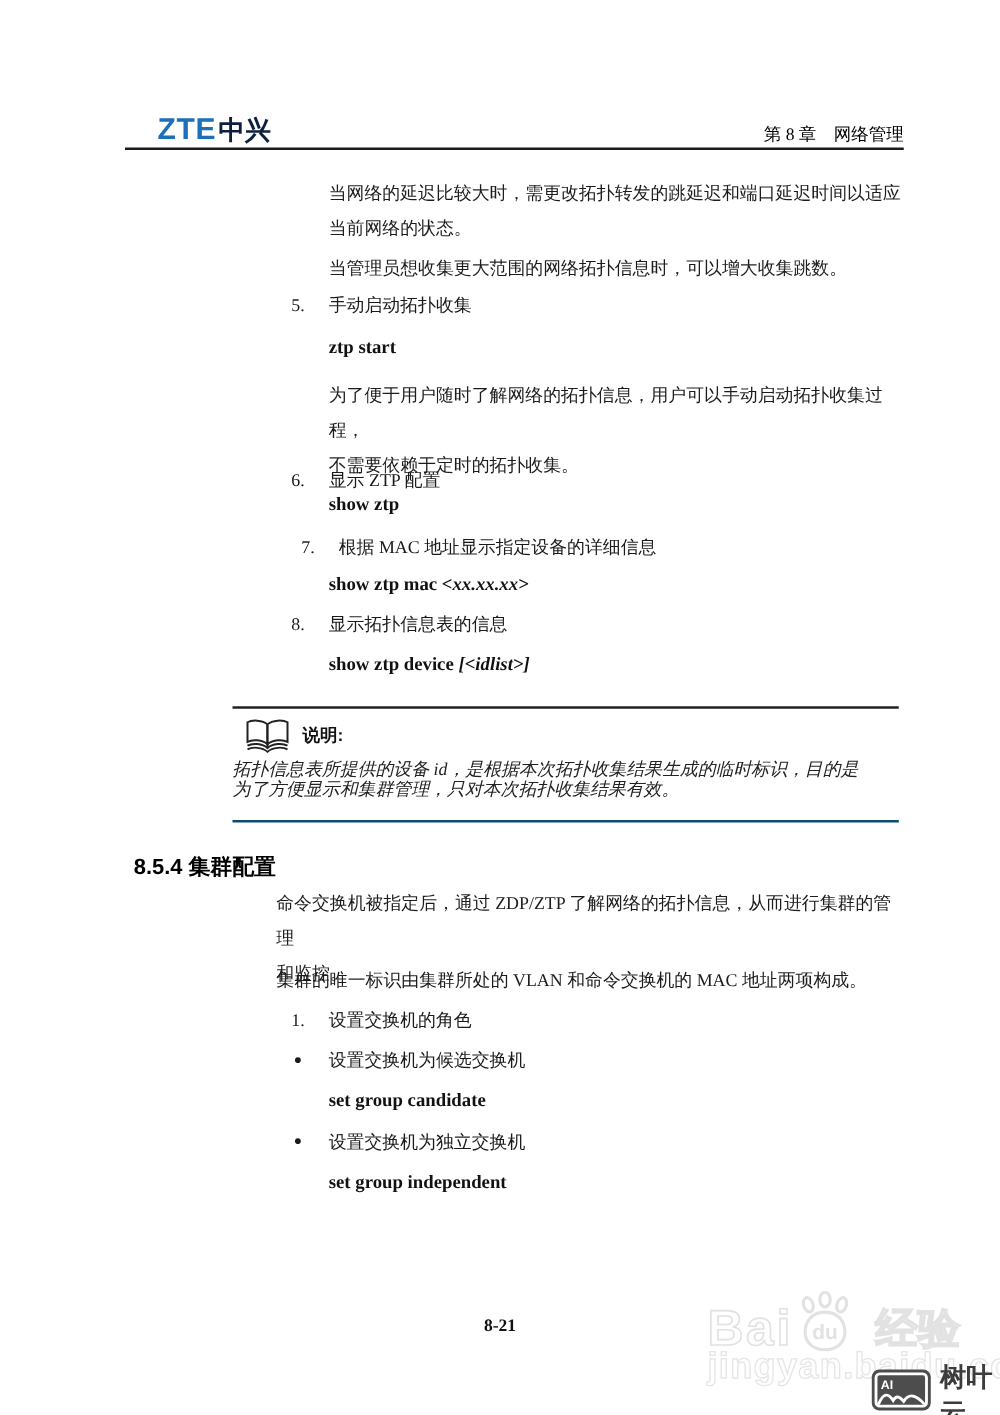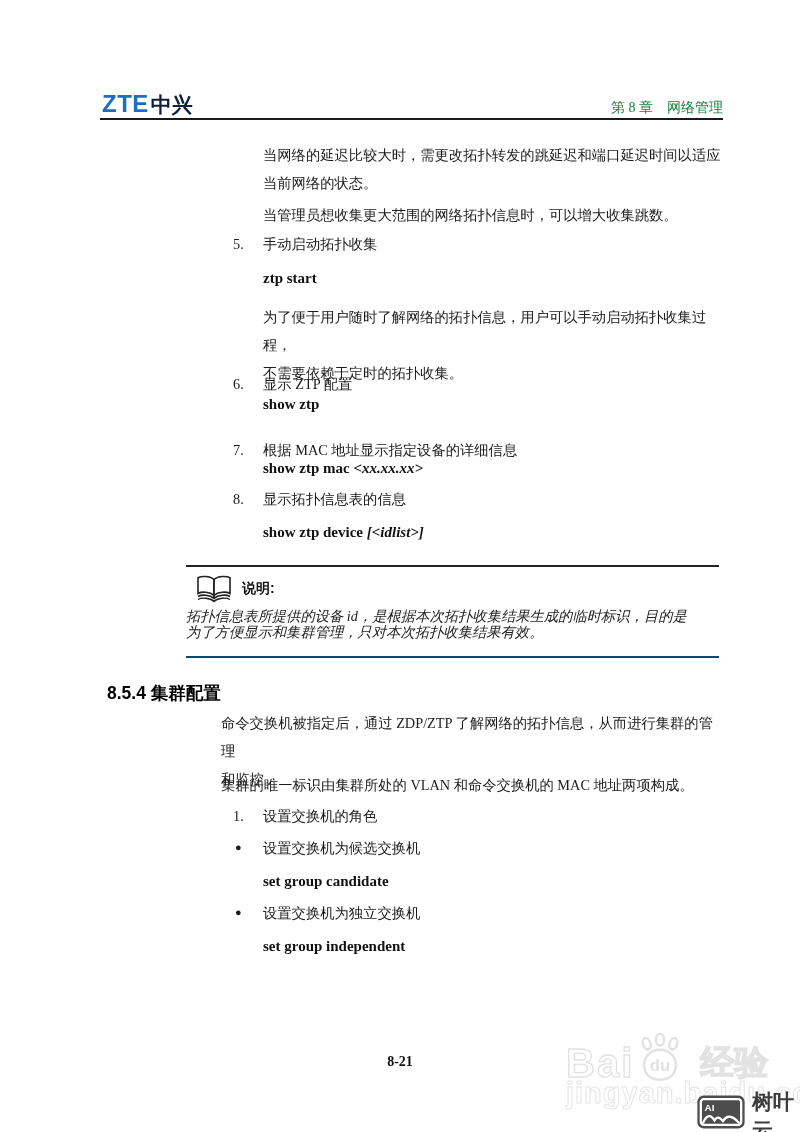--- a/index.html
+++ b/index.html
@@ -3,23 +3,23 @@
 <meta charset="utf-8">
 <style>
   * { margin:0; padding:0; box-sizing:border-box; }
   html,body { background:#ffffff; }
   .page {
     position:relative; width:800px; height:1132px; background:#ffffff;
     font-family:"Liberation Serif","DejaVu Serif",serif; color:#1a1a1a; overflow:hidden;
   }
   
   .logo { position:absolute; left:102px; top:90px; font-family:"Liberation Sans","DejaVu Sans",sans-serif; font-weight:bold; white-space:nowrap; }
-  .logo .zte { font-size:24px; color:#1c6fba; letter-spacing:0.5px; }
+  .logo .zte { font-size:24px; color:#1c6fba; letter-spacing:0.5px;margin-left:24px; }
   .logo .zx  { font-size:21px; color:#0c1f3d; margin-left:2px; }
-  .chapter { position:absolute; right:77px; top:99px; font-size:14px; color:#15803d; white-space:pre; }
+  .chapter { position:absolute; right:77px; top:99px; font-size:14px; color:#000000; white-space:pre; }
   .hrule { position:absolute; left:100px; top:118px; width:623px; height:2px; background:#1a1a1a; }
 
   
   .para { position:absolute; font-size:14.3px; line-height:28px; white-space:pre-line; color:#1c1c1c; }
   .p-top { left:263px; width:462px; }
   .p-cluster { left:221px; width:506px; }
 
   .num-item { position:absolute; left:233px; font-size:14.3px; white-space:nowrap; }
   .num-item .num { display:inline-block; width:30px; }
   .cmd { position:absolute; left:263px; font-size:15px; font-weight:bold; white-space:nowrap; color:#111; }
@@ -77,21 +77,21 @@
   <div class="para p-top" style="top:303px;">为了便于用户随时了解网络的拓扑信息，用户可以手动启动拓扑收集过程，
 不需要依赖于定时的拓扑收集。</div>
 
   <div class="num-item" style="top:363px;margin-top:12px;">
     <span class="num">6.</span><span>显示 ZTP 配置</span>
   </div>
   <div class="cmd" style="top:396px;">
     <span>show ztp</span><span class="param"></span>
   </div>
 
-  <div class="num-item" style="top:441px;">
+  <div class="num-item" style="top:428px;margin-left:8px;">
     <span class="num">7.</span><span>根据 MAC 地址显示指定设备的详细信息</span>
   </div>
   <div class="cmd" style="top:460px;">
     <span>show ztp mac </span><span class="param">&lt;xx.xx.xx&gt;</span>
   </div>
 
   <div class="num-item" style="top:490px;">
     <span class="num">8.</span><span>显示拓扑信息表的信息</span>
   </div>
   <div class="cmd" style="top:524px;">

